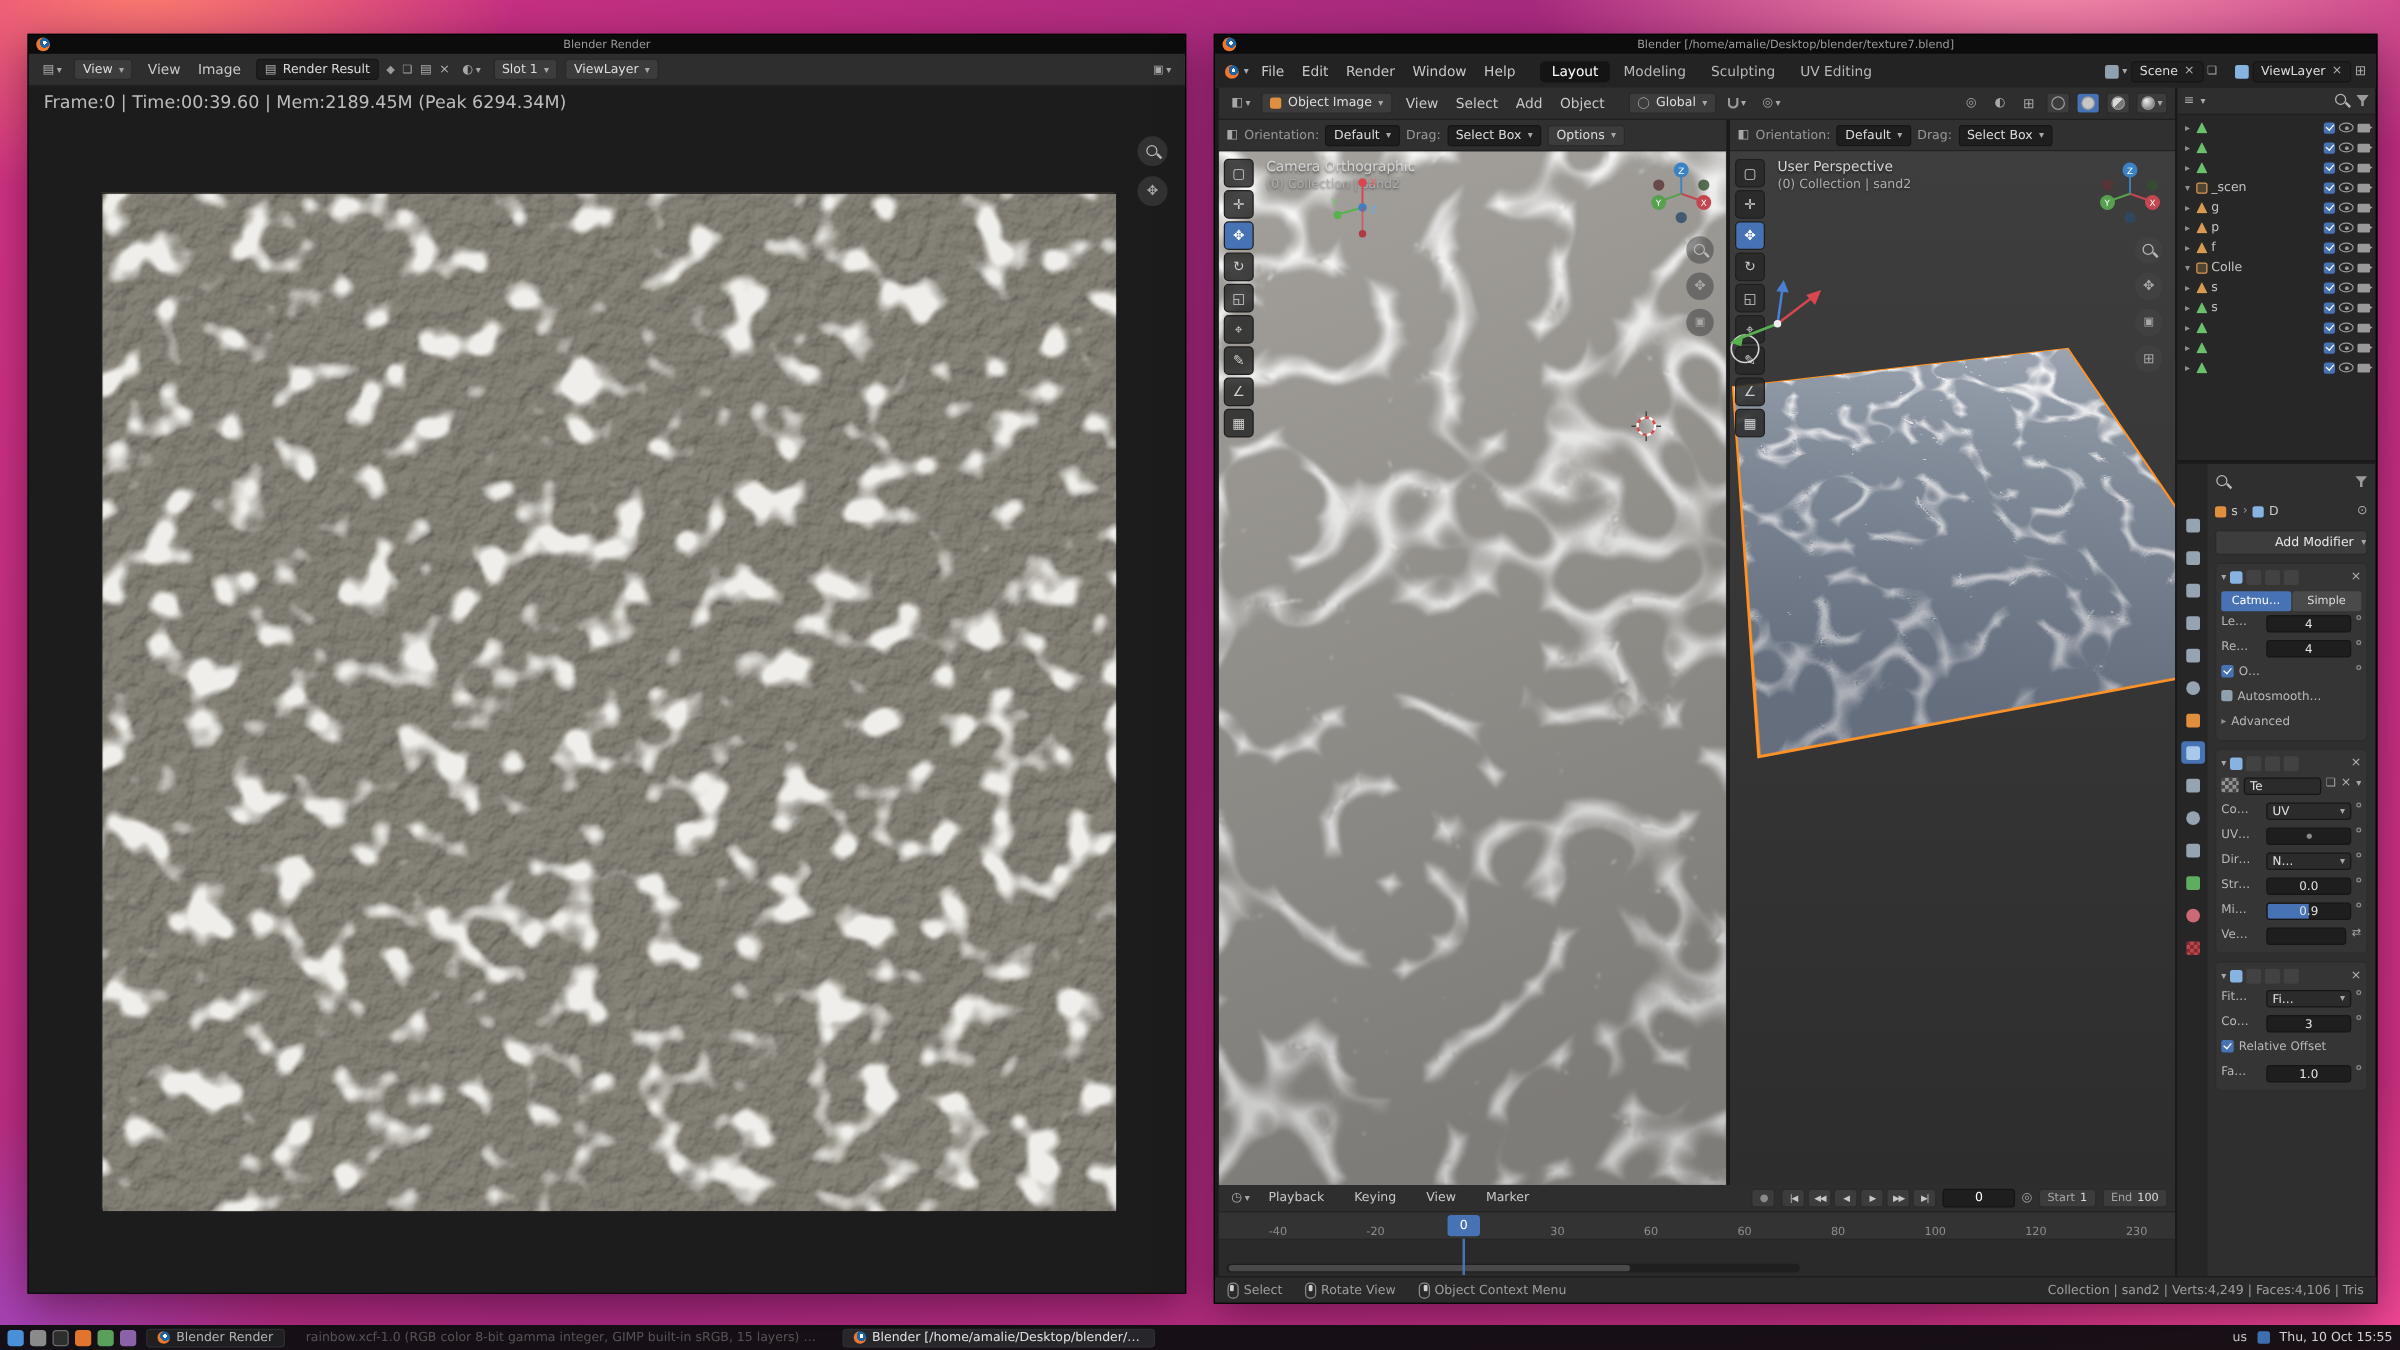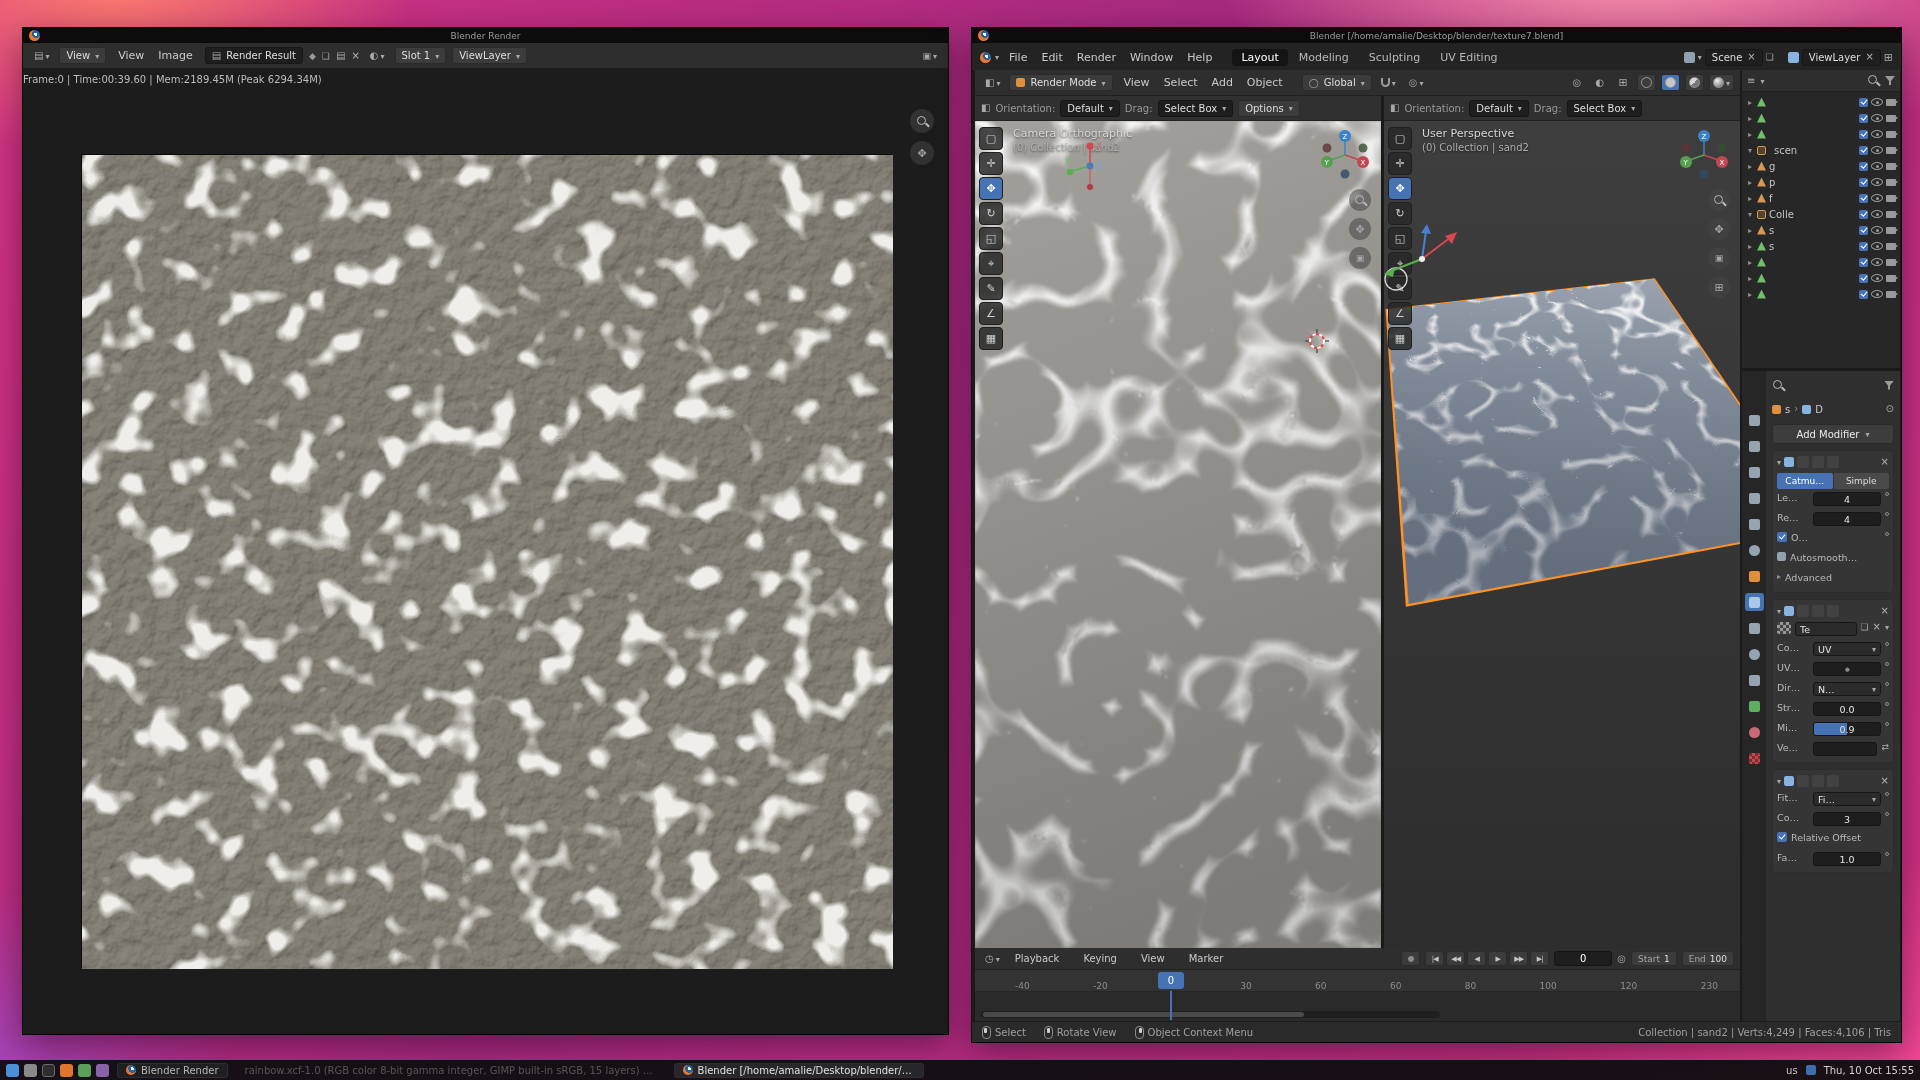--- a/index.html
+++ b/index.html
@@ -64,21 +64,21 @@
   .sph.rend{background:radial-gradient(circle at 35% 30%,#eee,#666)}
   .iconbtn{height:17px;min-width:18px;display:inline-flex;align-items:center;justify-content:center;gap:2px;
     background:#3c3c3c;border:1px solid #2a2a2a;border-radius:3px;padding:0 3px}
   .iconbtn.active{background:#4772b3}
   .iconbtn.flat{background:transparent;border-color:transparent}
 
   
   #renderwin{left:22px;top:27px;width:927px;height:1008px}
   #renderwin .hrow{height:26px}
   .rcanvas{position:absolute;left:0;right:0;top:41px;bottom:0;background:#1c1c1c;overflow:hidden}
-  .rinfo{position:absolute;left:0;top:5px;font-size:10px;color:#bdbdbd;white-space:nowrap}
+  .rinfo{position:absolute;left:12px;top:5px;font-size:14px;color:#bdbdbd;white-space:nowrap}
   .rimg{position:absolute;left:58px;top:85px;width:811px;height:814px;border:1px solid #0a0a0a;background:#8d897f}
   .rimg svg{position:absolute;left:0;top:0}
   .floatbtns{position:absolute;right:14px;top:40px;display:flex;flex-direction:column;gap:8px}
   .navbtn{width:24px;height:24px;border-radius:50%;background:rgba(70,70,70,.55);color:#cfcfcf;
     display:flex;align-items:center;justify-content:center}
 
   
   #mainwin{left:971px;top:27px;width:931px;height:1016px;background:#1a1a1a}
   .topbar{position:absolute;left:0;right:0;top:15px;height:29px;display:flex;align-items:center;gap:4px;
     padding:0 8px;background:#232323;border-bottom:1px solid #161616}
@@ -146,21 +146,21 @@
   .tchip.object-data{background:#5fae5f}
   .tchip.material{background:#c96a74;border-radius:50%}
   .tchip.texture{background:
     linear-gradient(45deg,#c4474f 25%,transparent 25%,transparent 75%,#c4474f 75%),
     linear-gradient(45deg,#c4474f 25%,#7e2d32 25%,#7e2d32 75%,#c4474f 75%);
     background-size:6px 6px;background-position:0 0,3px 3px}
   .pcontent{flex:1;padding:5px 6px 10px 6px;display:flex;flex-direction:column;gap:6px;overflow:hidden}
   .psearch{display:flex;align-items:center;gap:6px;height:18px}
   .pbread{display:flex;align-items:center;gap:4px;height:18px;font-size:10px;color:#ccc}
   .addmod{height:20px;background:#3d3d3d;border:1px solid #2a2a2a;border-radius:3px;color:#e8e8e8;
-    display:flex;align-items:center;justify-content:center;gap:6px;font-size:10px}
+    display:flex;align-items:center;justify-content:flex-end;gap:6px;font-size:10px}
   .modblk{background:#353535;border:1px solid #2c2c2c;border-radius:4px;padding:3px 4px;display:flex;flex-direction:column;gap:3px}
   .modhead{display:flex;align-items:center;gap:3px;height:16px}
   .mhtog{width:12px;height:12px;background:#424242;border-radius:2px;display:inline-block}
   .modhead .gi-x{margin-left:auto}
   .segrow{display:flex;gap:1px}
   .seg{flex:1;height:16px;background:#4a4a4a;color:#ddd;font-size:9px;display:flex;align-items:center;justify-content:center;border-radius:2px;overflow:hidden;white-space:nowrap}
   .seg.active{background:#4772b3;color:#fff}
   .prow{display:flex;gap:4px;height:17px;font-size:9.5px;color:#b9b9b9;white-space:nowrap}
   .plabel{width:32px;overflow:hidden;flex:0 0 auto}
   .pfield{flex:1;height:14px;background:#1e1e1e;border:1px solid #161616;border-radius:3px;color:#e4e4e4;
@@ -349,21 +349,21 @@
   </div>
 
   <div class="editors">
     <div class="toolheader">
       <span class="iconbtn flat">
           <span class="g gi-cube"></span>
           <span class="g gi-caret"></span>
         </span>
       <span class="dd gray">
           <span class="chip orange" style="width:9px;height:9px"></span>
-          <span>Render Mode</span>
+          <span>Object Image</span>
           <span class="g gi-caret"></span>
         </span>
       <span style="display:flex;gap:2px">
 
       <span class="menu">View</span>
           <span class="menu">Select</span>
           <span class="menu">Add</span>
           <span class="menu">Object</span>
         </span>
       <span class="dd gray" style="margin-left:8px">

